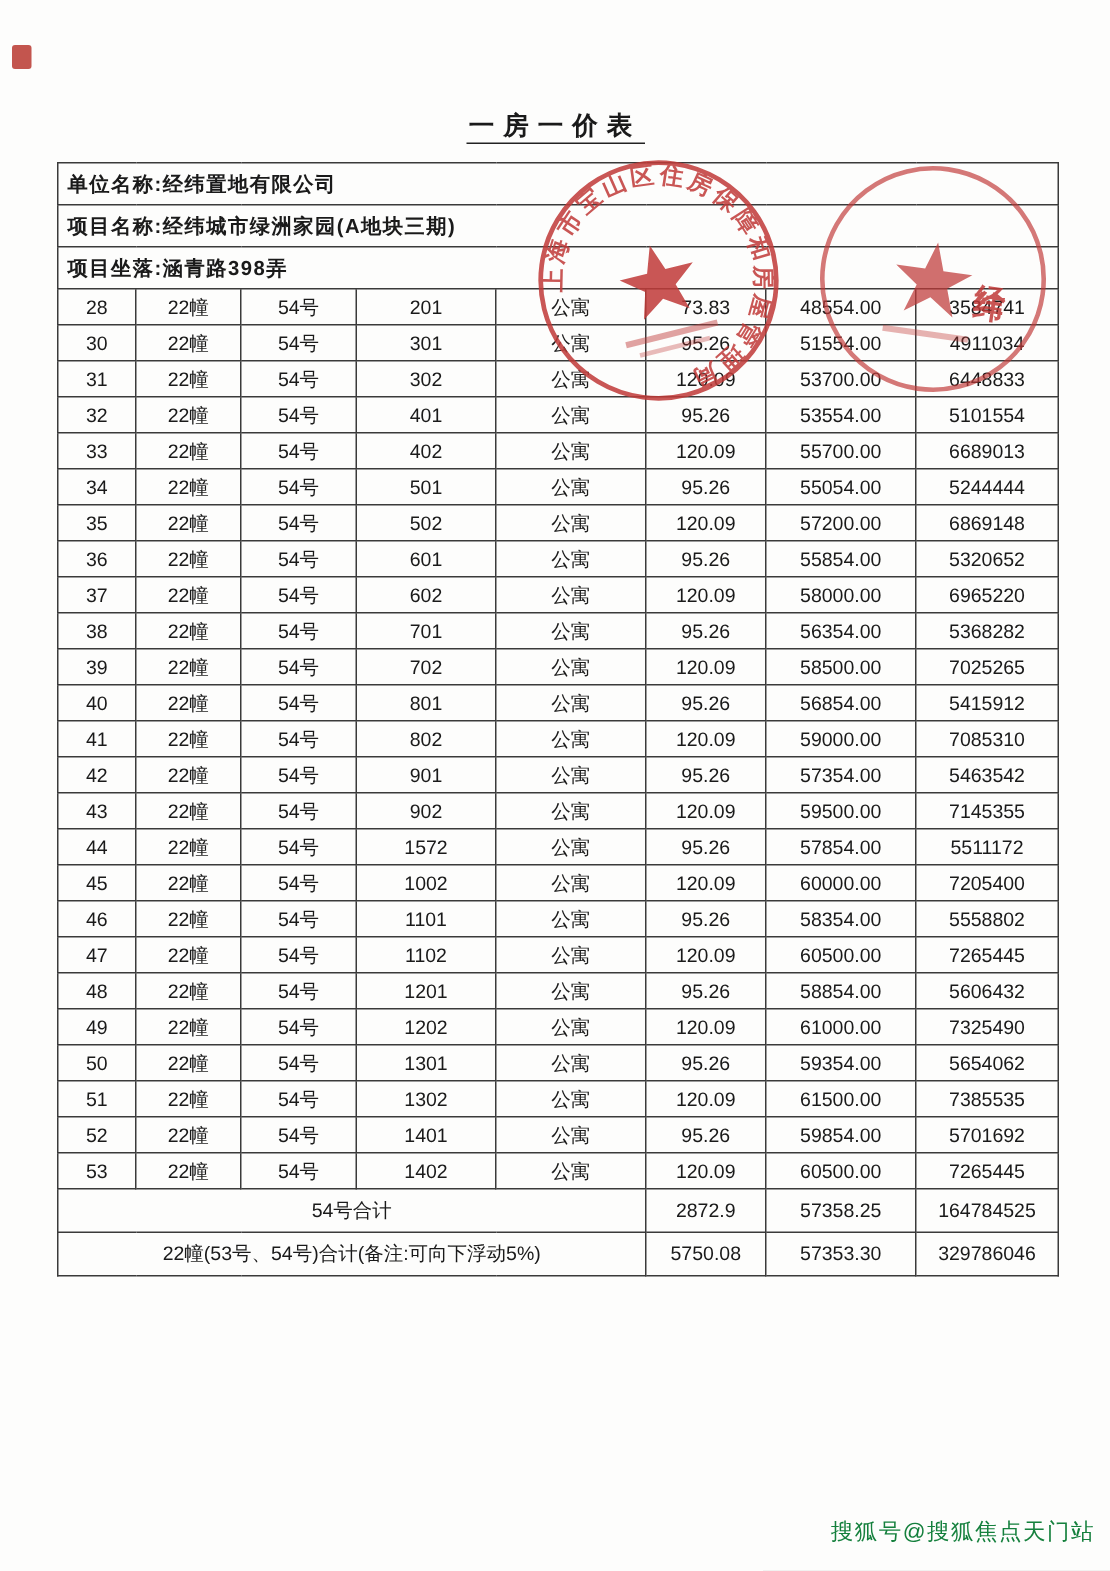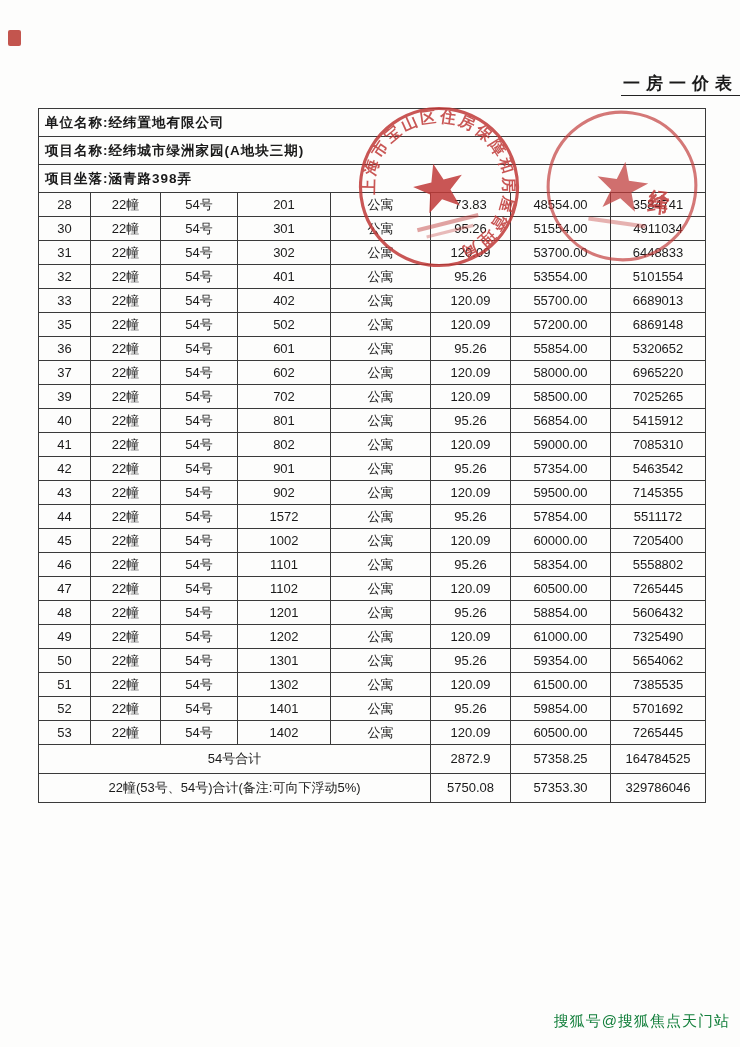--- a/index.html
+++ b/index.html
@@ -6,21 +6,21 @@
   .page{
     position:relative;
     width:740px;height:1047px;
     background:#fdfdfc;
     overflow:hidden;
     font-family:"Liberation Sans","DejaVu Sans",sans-serif;
     color:#1a1a1a;
   }
   .doc-title{
     position:absolute;top:72px;left:0;width:100%;
-    text-align:right;font-size:17px;font-weight:bold;
+    text-align:center;font-size:17px;font-weight:bold;
     letter-spacing:6px;
   }
   .doc-title span{border-bottom:1.5px solid #222;padding:0 2px 2px 2px;}
   table.price-table{
     position:absolute;top:108px;left:38px;width:667px;
     border-collapse:collapse;table-layout:fixed;
     font-size:13px;
   }
   table.price-table td{
     border:1px solid #3a3a3a;
@@ -128,20 +128,30 @@
           <td>33</td>
           <td>22幢</td>
           <td>54号</td>
           <td>402</td>
           <td>公寓</td>
           <td>120.09</td>
           <td>55700.00</td>
           <td>6689013</td>
         </tr>
         <tr>
+          <td>34</td>
+          <td>22幢</td>
+          <td>54号</td>
+          <td>501</td>
+          <td>公寓</td>
+          <td>95.26</td>
+          <td>55054.00</td>
+          <td>5244444</td>
+        </tr>
+        <tr>
           <td>35</td>
           <td>22幢</td>
           <td>54号</td>
           <td>502</td>
           <td>公寓</td>
           <td>120.09</td>
           <td>57200.00</td>
           <td>6869148</td>
         </tr>
         <tr>
@@ -156,20 +166,30 @@
         </tr>
         <tr>
           <td>37</td>
           <td>22幢</td>
           <td>54号</td>
           <td>602</td>
           <td>公寓</td>
           <td>120.09</td>
           <td>58000.00</td>
           <td>6965220</td>
+        </tr>
+        <tr>
+          <td>38</td>
+          <td>22幢</td>
+          <td>54号</td>
+          <td>701</td>
+          <td>公寓</td>
+          <td>95.26</td>
+          <td>56354.00</td>
+          <td>5368282</td>
         </tr>
         <tr>
           <td>39</td>
           <td>22幢</td>
           <td>54号</td>
           <td>702</td>
           <td>公寓</td>
           <td>120.09</td>
           <td>58500.00</td>
           <td>7025265</td>

